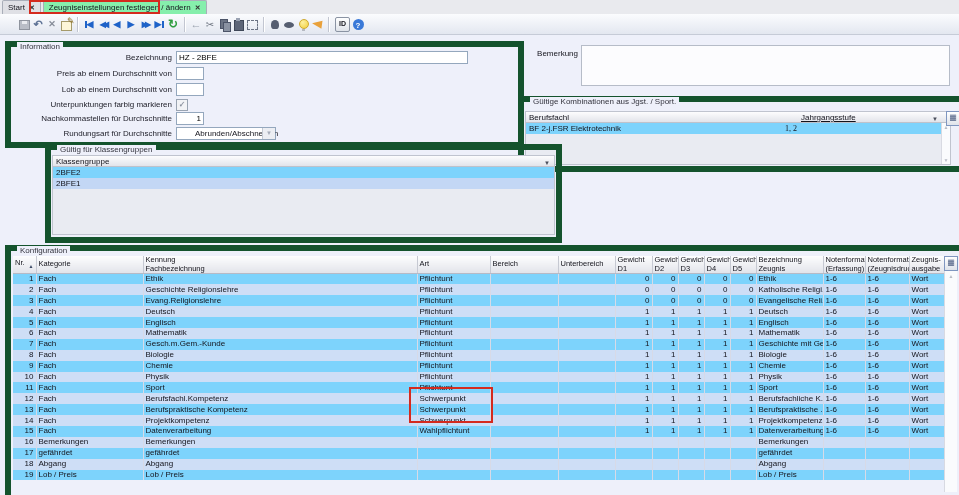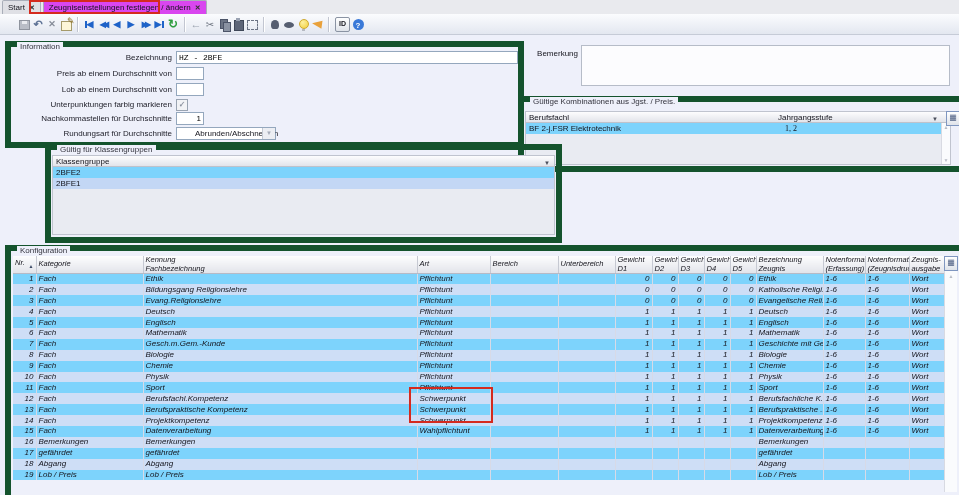--- a/index.html
+++ b/index.html
@@ -4,21 +4,21 @@
 <style>
   html,body{margin:0;padding:0;background:#d7d9e0;}
   #app{position:relative;width:959px;height:495px;background:#eef0fa;overflow:hidden;
        font-family:"Liberation Sans",sans-serif;font-size:8px;color:#14141c;}
   
   .tabbar{position:absolute;left:0;top:0;width:959px;height:14px;background:#e9eaee;
           border-bottom:1px solid #b9bdc8;display:flex;align-items:flex-end;}
   .tab{height:13px;display:flex;align-items:center;padding:0 5px;margin-left:2px;
        background:#dfe0e5;border:1px solid #a9aeb9;border-bottom:none;border-radius:2px 2px 0 0;
        white-space:nowrap;cursor:default;}
-  .tab.active{background:#d946ef;text-align:right;}
+  .tab.active{background:#86efac;text-align:right;}
   .tclose{margin-left:4px;font-weight:bold;font-size:7px;color:#333;}
   .tclose::after{content:"✕";}
   
   .toolbar{position:absolute;left:0;top:14px;width:959px;height:21px;
            background:linear-gradient(#fbfcfe,#e3e7f0);border-bottom:1px solid #c6cbd7;
            display:flex;align-items:center;padding-left:3px;box-sizing:border-box;}
   .ticon{position:relative;width:13px;height:13px;margin:0 0.5px;display:inline-block;
          text-align:center;line-height:13px;font-size:9px;cursor:pointer;}
   .tsep{width:1px;height:15px;background:#c2c6d1;margin:0 4px;box-shadow:1px 0 0 #ffffff;}
   .ic-save::before{content:"";position:absolute;left:1px;top:2px;width:9px;height:8px;background:#b9bdc6;border:1px solid #8f949e;}
@@ -84,21 +84,21 @@
   .row-sel{background:#c3d7f5;}
   .filter-arrow{position:absolute;top:2px;font-size:6px;color:#4a4f5c;}
   .filter-arrow::before{content:"▼";}
   .cornerbtn{position:absolute;width:12px;height:13px;background:linear-gradient(#ffffff,#dfe3ea);
              border:1px solid #7f96c0;text-align:center;line-height:12px;font-size:8px;color:#47597e;cursor:pointer;}
   .cornerbtn::before{content:"▦";}
   .vscroll{position:absolute;background:#fafbfd;border-left:1px solid #d8dae2;}
   .sarrow{position:absolute;left:0;width:100%;text-align:center;font-size:5px;color:#b8bcc6;}
   .sarrow.up::before{content:"▲";} .sarrow.down::before{content:"▼";}
   
-  .ktable{position:absolute;left:2px;top:5px;border-collapse:collapse;table-layout:fixed;width:931px;font-style:italic;}
+  .ktable{position:absolute;left:2px;top:5px;border-collapse:collapse;table-layout:fixed;width:931px;}
   .ktable th{background:linear-gradient(#fdfdfe,#e2e4ea);border-right:1px solid #c6c9d2;border-bottom:1px solid #b6bac6;
              font-weight:normal;text-align:left;padding:0 2px;white-space:pre-line;overflow:hidden;
              font-size:7.5px;line-height:8.5px;height:17px;vertical-align:middle;cursor:pointer;}
   .ktable td{padding:0 2px;overflow:hidden;white-space:nowrap;border-right:1px solid rgba(110,120,145,0.18);
              font-size:8px;line-height:10px;cursor:default;}
   .ktable tr{height:10.9px;}
   .num{text-align:right;}
   .sortasc{float:right;font-size:5px;color:#3c4a66;margin-top:3px;}
   .sortasc::before{content:"▲";}
   
@@ -147,21 +147,21 @@
       <span class="ticon ic-horn"></span>
       <span class="tsep"></span>
       <span class="idbtn">ID</span>
       <span class="ticon ic-help"></span>
     </div>
 
   <div class="group" style="left:5px;top:41px;width:507px;height:95px;">
     <span class="glabel">Information</span>
     <div class="frow" style="top:4px;">
       <span class="flabel">Bezeichnung</span>
-      <input class="tinput" style="left: 165px; width: 342px; font-family: Liberation Mono, monospace;" value="HZ - 2BFE">
+      <input class="tinput" style="left: 165px; width: 292px;" value="HZ - 2BFE">
     </div>
     <div class="frow" style="top:20px;">
       <span class="flabel">Preis ab einem Durchschnitt von</span>
       <input class="tinput" style="left: 165px; width: 28px;" value="">
     </div>
     <div class="frow" style="top:36px;">
       <span class="flabel">Lob ab einem Durchschnitt von</span>
       <input class="tinput" style="left: 165px; width: 28px;" value="">
     </div>
     <div class="frow" style="top:51px;text-decoration:underline;">
@@ -178,25 +178,25 @@
         <span class="ctext">Abrunden/Abschneiden</span>
         <span class="cbtn"></span>
       </span>
     </div>
   </div>
 
   <span style="position:absolute;left:505px;top:49px;width:73px;text-align:right;">Bemerkung</span>
   <textarea class="bem" style="left: 581px; top: 45px; width: 369px; height: 41px;"></textarea>
 
   <div class="group" style="left:518px;top:96px;width:436px;height:64px;">
-    <span class="glabel" style="background:#eef0fa;">Gültige Kombinationen aus Jgst. / Preis.</span>
+    <span class="glabel" style="background:#eef0fa;">Gültige Kombinationen aus Jgst. / Sport.</span>
     <div class="list" style="left:1px;top:9px;width:424px;height:52px;">
       <div class="lheader" style="width:424px;">
         <span>Berufsfachl</span>
-        <span style="position:absolute;left:252px;top:0;">Jahrgangsstufe</span>
+        <span style="position:absolute;left:275px;top:0;text-decoration:underline;">Jahrgangsstufe</span>
         <span class="filter-arrow" style="right:12px;"></span>
       </div>
       <div id="komb-rows">
           <div class="lrow row-gray" style="top: 11px;"><span>BF 2-j.FSR Elektrotechnik</span><span style="position: absolute; left: 259px; top: 0px; font-family: Liberation Serif, serif;">1, 2</span></div>
         </div>
       <div class="vscroll" style="right:0;top:11px;bottom:0;width:8px;">
         <span class="sarrow up" style="top:1px;"></span>
         <span class="sarrow down" style="bottom:1px;"></span>
       </div>
     </div>
@@ -280,21 +280,21 @@
             <td class="num">0</td>
             <td class="num">0</td>
             <td>Ethik</td>
             <td>1-6</td>
             <td>1-6</td>
             <td>Wort</td>
           </tr>
           <tr class="row-blue">
             <td class="num">2</td>
             <td>Fach</td>
-            <td>Bildungsgang Religionslehre</td>
+            <td>Geschichte Religionslehre</td>
             <td>Pflichtunt</td>
             <td></td>
             <td></td>
             <td class="num">0</td>
             <td class="num">0</td>
             <td class="num">0</td>
             <td class="num">0</td>
             <td class="num">0</td>
             <td>Katholische Religi...</td>
             <td>1-6</td>

